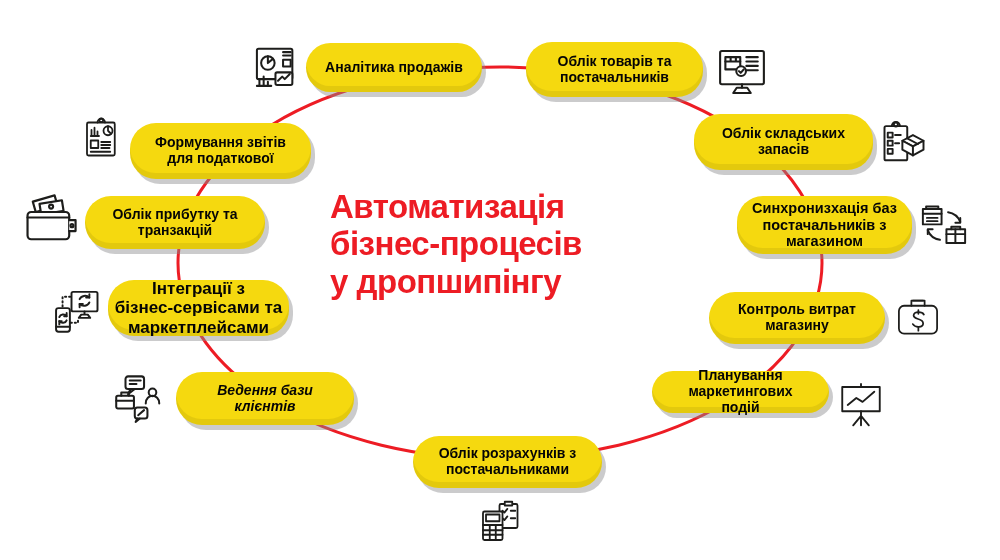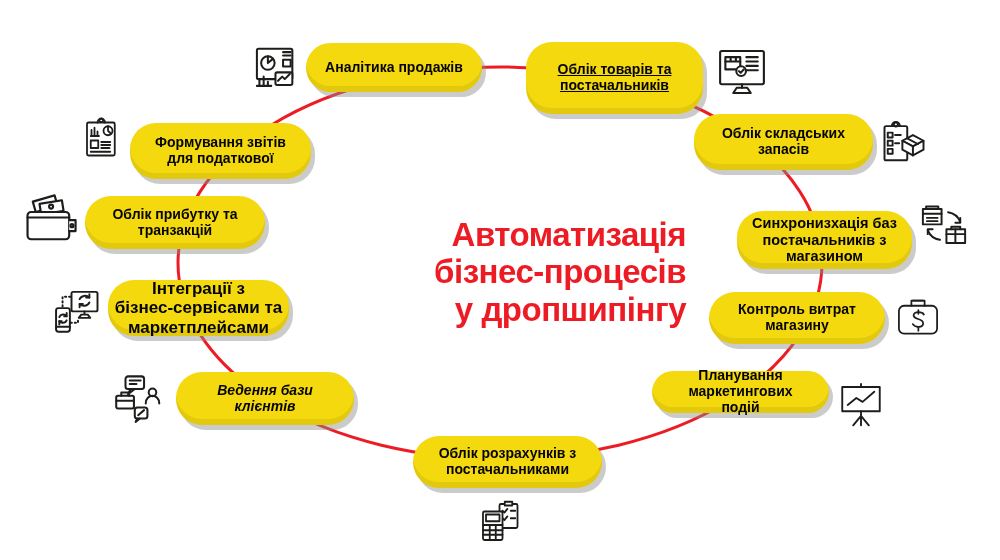--- a/index.html
+++ b/index.html
@@ -9,32 +9,32 @@
   }
   .ring{position:absolute;left:0;top:0;}
   .node{
     position:absolute;background:#F5D90F;border-radius:26px;
     display:flex;align-items:center;justify-content:center;text-align:center;
     font-weight:700;font-size:14px;line-height:1.14;color:#050505;
     white-space:pre-line;
     box-shadow:4px 5px 0 rgba(140,140,142,.45), inset 0 -6px 0 rgba(0,0,0,.07);
   }
   .n1 {left:306px;top:43px; width:176px;height:49px;}
-  .n2 {left:526px;top:42px; width:177px;height:72px;text-decoration:underline;}
+  .n2 {left:526px;top:42px; width:177px;height:55px;}
   .n3 {left:694px;top:114px;width:179px;height:56px;}
-  .n4 {left:737px;top:211px;width:175px;height:58px;font-size:14.5px;}
+  .n4 {left:737px;top:196px;width:175px;height:58px;font-size:14.5px;}
   .n5 {left:709px;top:292px;width:176px;height:52px;}
   .n6 {left:652px;top:371px;width:177px;height:42px;}
   .n7 {left:413px;top:436px;width:189px;height:52px;}
   .n8 {left:176px;top:372px;width:178px;height:53px;font-style:italic;}
   .n9 {left:108px;top:280px;width:181px;height:56px;font-size:17px;}
   .n10{left:85px; top:196px;width:180px;height:53px;}
   .n11{left:130px;top:113px;width:181px;height:56px;margin-top:10px;}
   .title{
-    position:absolute;left:330px;top:216px;width:356px;text-align:right;
+    position:absolute;left:330px;top:188px;width:356px;text-align:left;
     font-weight:700;font-size:33px;line-height:1.13;color:#ED1C24;letter-spacing:-0.5px;
   }
   .ic{position:absolute;}
   .ic svg{width:100%;height:100%;display:block;}
   .ic svg *{stroke:#1d1d1b;stroke-width:2.4;fill:none;stroke-linecap:round;stroke-linejoin:round;}
   .ic svg .wf{fill:#ffffff;}
   .i1 {left:251px;top:42px; width:54px;height:54px;}
   .i2 {left:714px;top:44px; width:56px;height:56px;}
   .i3 {left:878px;top:118px;width:52px;height:52px;}
   .i4 {left:918px;top:200px;width:52px;height:52px;}

